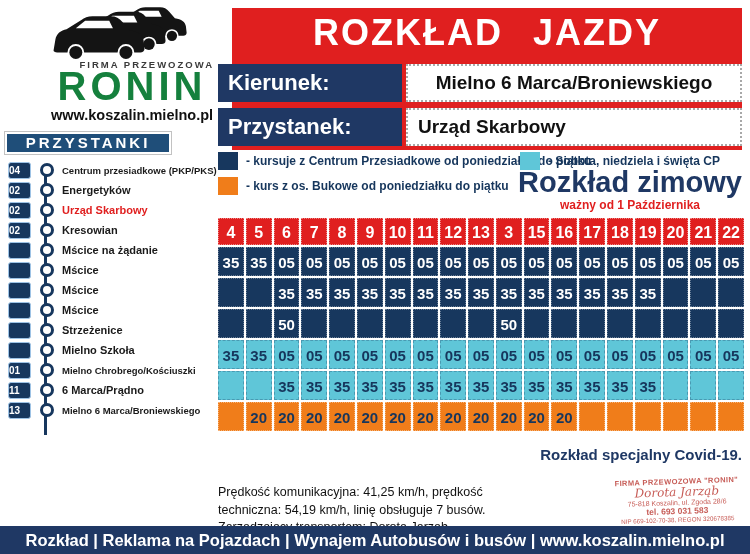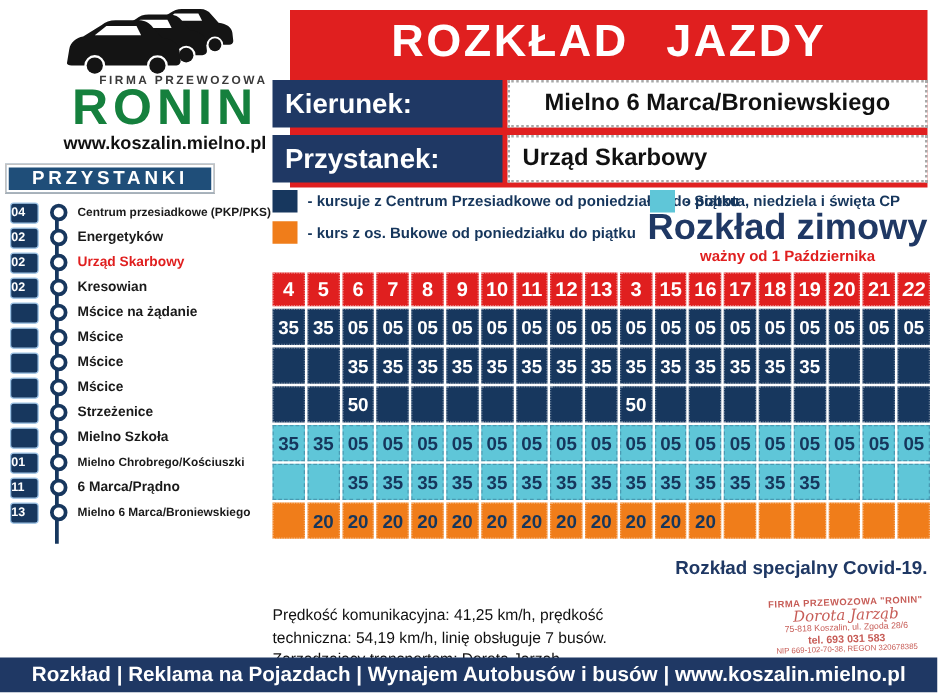--- a/index.html
+++ b/index.html
@@ -230,21 +230,21 @@
       <div class="cell hour" style="background: rgb(224, 31, 31);">12</div>
       <div class="cell hour" style="background: rgb(224, 31, 31);">13</div>
       <div class="cell hour" style="background: rgb(224, 31, 31);">3</div>
       <div class="cell hour" style="background: rgb(224, 31, 31);">15</div>
       <div class="cell hour" style="background: rgb(224, 31, 31);">16</div>
       <div class="cell hour" style="background: rgb(224, 31, 31);">17</div>
       <div class="cell hour" style="background: rgb(224, 31, 31);">18</div>
       <div class="cell hour" style="background: rgb(224, 31, 31);">19</div>
       <div class="cell hour" style="background: rgb(224, 31, 31);">20</div>
       <div class="cell hour" style="background: rgb(224, 31, 31);">21</div>
-      <div class="cell hour" style="background: rgb(224, 31, 31); font-style: italic;">22</div>
+      <div class="cell hour" style="background: rgb(224, 31, 31);">22</div>
       <div class="cell s-table_navy" style="background: rgb(23, 55, 94);">35</div>
       <div class="cell s-table_navy" style="background: rgb(23, 55, 94);">35</div>
       <div class="cell s-table_navy" style="background: rgb(23, 55, 94);">05</div>
       <div class="cell s-table_navy" style="background: rgb(23, 55, 94);">05</div>
       <div class="cell s-table_navy" style="background: rgb(23, 55, 94);">05</div>
       <div class="cell s-table_navy" style="background: rgb(23, 55, 94);">05</div>
       <div class="cell s-table_navy" style="background: rgb(23, 55, 94);">05</div>
       <div class="cell s-table_navy" style="background: rgb(23, 55, 94);">05</div>
       <div class="cell s-table_navy" style="background: rgb(23, 55, 94);">05</div>
       <div class="cell s-table_navy" style="background: rgb(23, 55, 94);">05</div>

